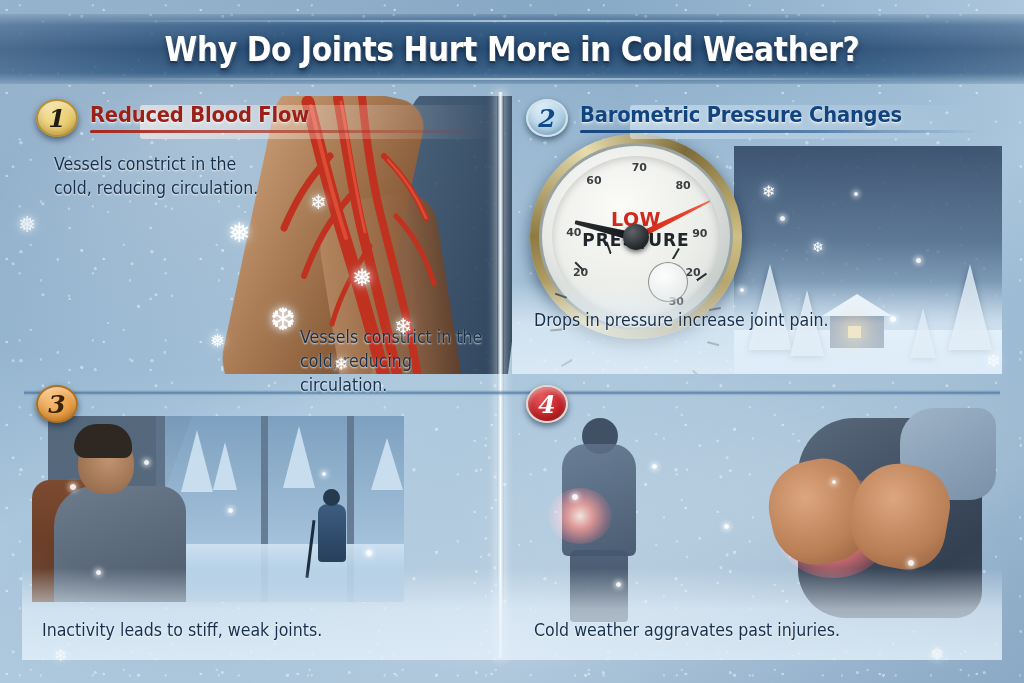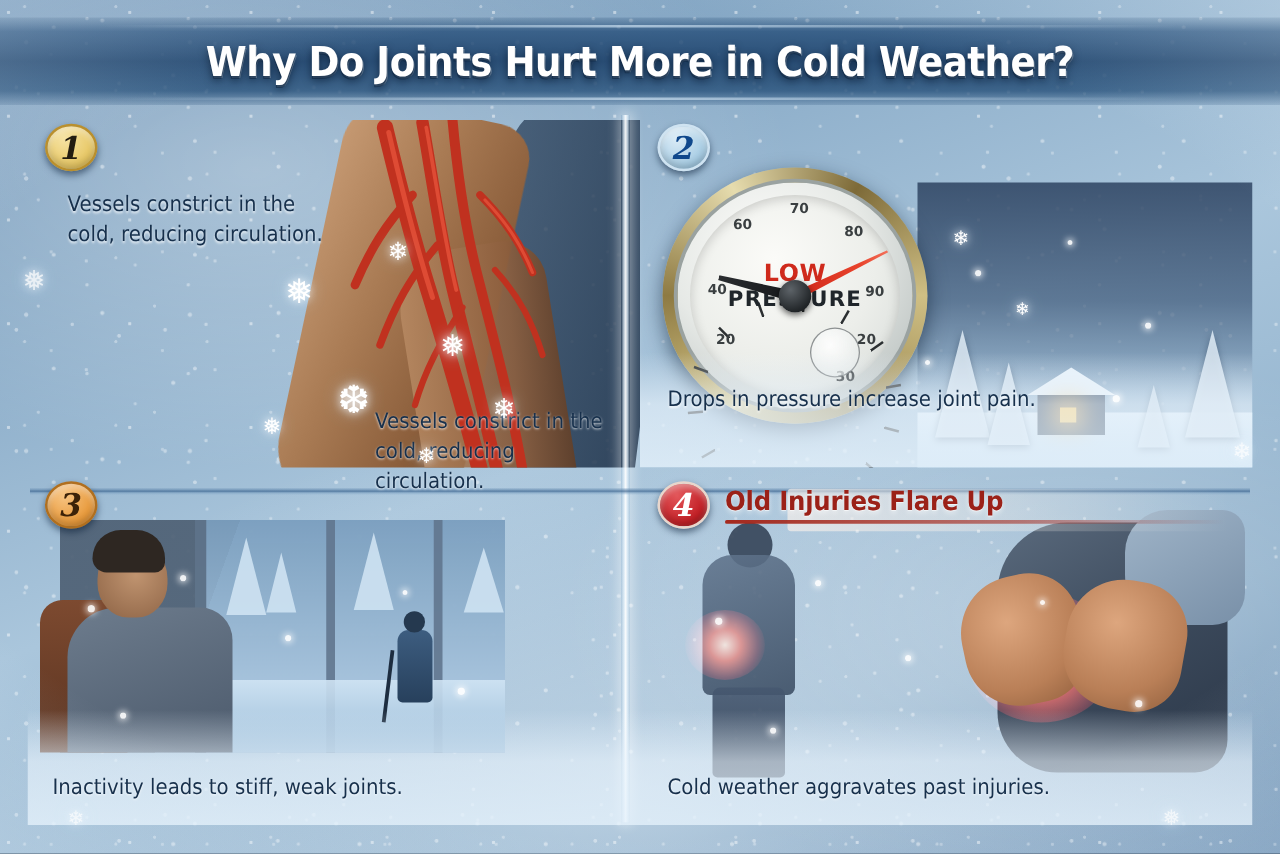--- a/index.html
+++ b/index.html
@@ -458,20 +458,25 @@
           <g stroke="#e8543c" fill="none" stroke-linecap="round" opacity=".75">
             <path d="M99 10 C110 58 120 98 134 142" stroke-width="4"></path>
             <path d="M129 6 C137 50 143 94 153 136" stroke-width="3"></path>
             <path d="M176 64 C194 83 205 100 214 122" stroke-width="2.5"></path>
           </g>
         </svg>
       </div>
 
       <div class="panel-header">
         <div class="badge badge-1">1</div>
+        <div class="panel-title-wrap">
+          <div class="header-sheen"></div>
+          <div class="panel-title t-red">Reduced Blood Flow</div>
+          <div class="title-rule rule-red"></div>
+        </div>
       </div>
 
       <div class="body-text lead-copy">Vessels constrict in the cold, reducing circulation.</div>
 
       <span class="snowflake" style="left:206px;top:132px;font-size:27px;">❅</span>
       <span class="snowflake" style="left:288px;top:104px;font-size:20px;">❄</span>
       <span class="snowflake" style="left:330px;top:178px;font-size:24px;">❅</span>
       <span class="snowflake" style="left:248px;top:216px;font-size:31px;">❆</span>
       <span class="snowflake" style="left:372px;top:228px;font-size:22px;">❄</span>
       <span class="snowflake" style="left:188px;top:244px;font-size:18px;">❅</span>
@@ -521,20 +526,25 @@
           <div class="gauge-pressure">PRESSURE</div>
           <div class="sub-dial"></div>
           <div class="needle-red"></div>
           <div class="needle-black"></div>
           <div class="needle-hub"></div>
         </div>
       </div>
 
       <div class="panel-header">
         <div class="badge badge-2">2</div>
+        <div class="panel-title-wrap">
+          <div class="header-sheen" style="background:linear-gradient(90deg,rgba(226,240,250,.55),rgba(236,246,253,.2) 55%,rgba(255,255,255,0));"></div>
+          <div class="panel-title t-navy">Barometric Pressure Changes</div>
+          <div class="title-rule rule-navy"></div>
+        </div>
       </div>
 
       <div class="cap-scrim"></div>
       <div class="body-text caption cap-p2">Drops in pressure increase joint pain.</div>
 
       <span class="snowflake" style="left:250px;top:96px;font-size:16px;">❄</span>
       <span class="snowflake" style="left:300px;top:152px;font-size:14px;">❄</span>
       <span class="snow-speck" style="left:268px;top:128px;width:5px;height:5px;"></span>
       <span class="snow-speck" style="left:342px;top:104px;width:4px;height:4px;"></span>
       <span class="snow-speck" style="left:404px;top:170px;width:5px;height:5px;"></span>
@@ -589,25 +599,20 @@
       <div class="art art-knee">
         <div class="leg"></div>
         <div class="sleeve"></div>
         <div class="pain-glow"></div>
         <div class="hand hand-l"></div>
         <div class="hand hand-r"></div>
       </div>
 
       <div class="panel-header">
         <div class="badge badge-4">4</div>
-        <div class="panel-title-wrap">
-          <div class="header-sheen"></div>
-          <div class="panel-title t-red">Old Injuries Flare Up</div>
-          <div class="title-rule rule-red"></div>
-        </div>
       </div>
 
       <div class="cap-scrim"></div>
       <div class="body-text caption cap-p4">Cold weather aggravates past injuries.</div>
 
       <span class="snow-speck" style="left:60px;top:120px;width:6px;height:6px;"></span>
       <span class="snow-speck" style="left:140px;top:90px;width:5px;height:5px;"></span>
       <span class="snow-speck" style="left:212px;top:150px;width:5px;height:5px;"></span>
       <span class="snow-speck" style="left:320px;top:106px;width:4px;height:4px;"></span>
       <span class="snow-speck" style="left:396px;top:186px;width:6px;height:6px;"></span>

